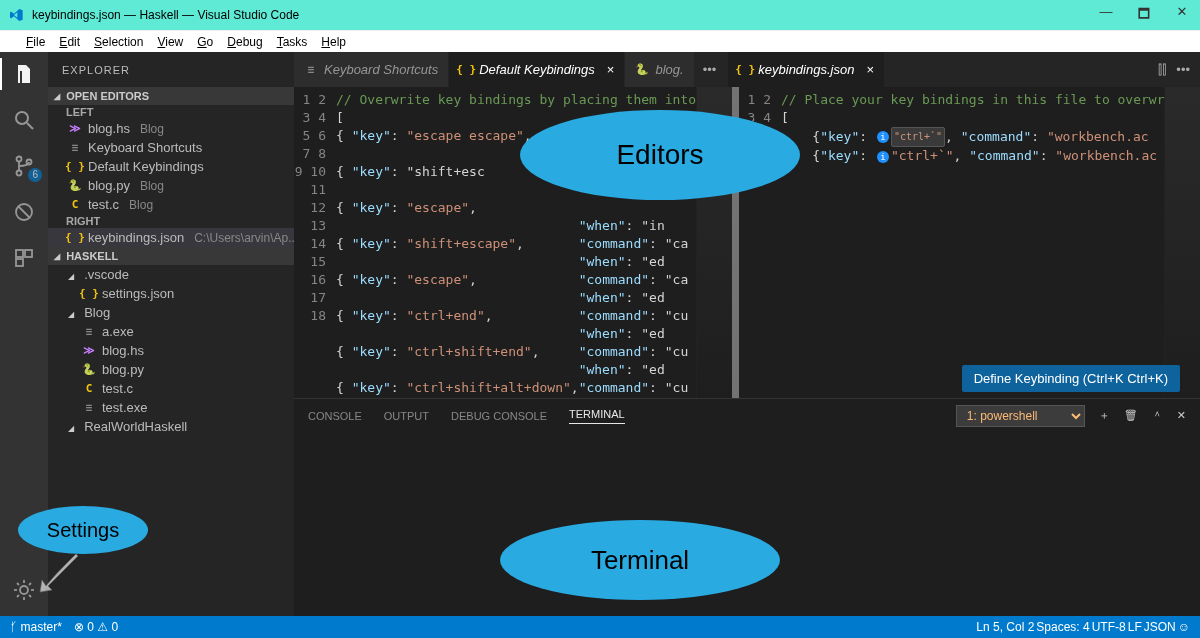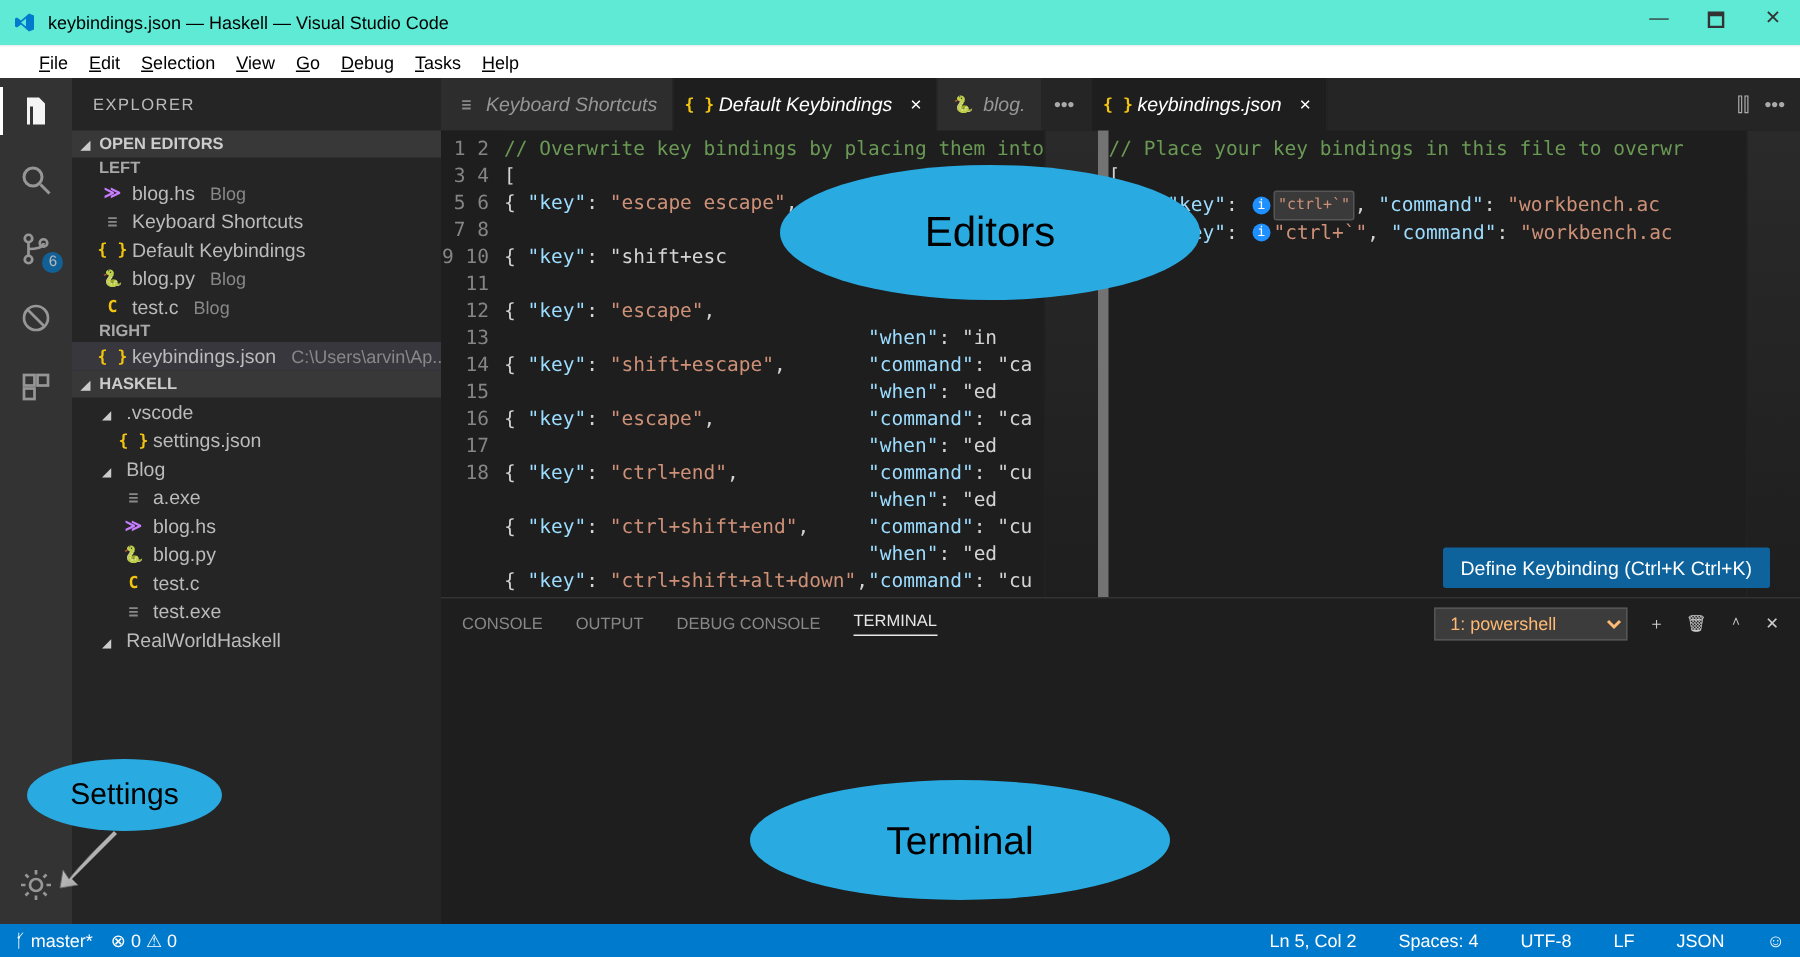--- a/index.html
+++ b/index.html
@@ -49,21 +49,21 @@
 .minimap { width:36px; background: linear-gradient(#2a2a2a, #1e1e1e); border-left:1px solid #222; }
 .hint-box { background:#3a3a3a; border:1px solid #555; border-radius:2px; padding:0 2px; font-size:10px; color:#ddd; display:inline-block; vertical-align:middle;}
 .blue-dot { width:12px; height:12px; background:#1e90ff; border-radius:50%; display:inline-block; vertical-align:middle; color:#fff; font-size:9px; text-align:center; line-height:12px; margin:0 2px; }
 .panel { height:218px; background:#1e1e1e; border-top:1px solid #333; display:flex; flex-direction:column; }
 .panel-tabs { height:33px; display:flex; align-items:center; padding:0 14px; gap:22px; font-size:11px; color:#888; }
 .panel-tabs .ptab.active { color:#e7e7e7; border-bottom:1px solid #e7e7e7; padding-bottom:3px; }
 .panel-tabs .rgt { margin-left:auto; display:flex; align-items:center; gap:14px; color:#ccc; }
 .panel-tabs select { background:#3c3c3c; color:#fdba74; border:1px solid #555; font-size:12px; padding:2px 30px 2px 6px; }
 .panel-body { flex:1; font-family:Consolas,monospace; font-size:13px; padding: 4px 14px; color:#ccc; white-space:pre; }
 .statusbar { height:22px; background:#007acc; color:#fff; display:flex; align-items:center; font-size:12px; padding:0 10px; gap:12px; }
-.statusbar .rgt { margin-left:auto; display:flex; gap:28px; align-items:center; }
+.statusbar .rgt { margin-left:auto; display:flex; gap:2px; align-items:center; }
 .define-btn { position:absolute; right:20px; bottom:6px; background:#0e639c; color:#ffffff; padding:6px 12px; font-size:13px; border-radius:2px; }
 .callout { position:absolute; background:#29abe2; color:#000; border-radius:50%; display:flex; align-items:center; justify-content:center; font-family:Verdana, sans-serif; font-size:22px; pointer-events:none; }
 #c-editors { width:280px; height:90px; left:520px; top:110px; font-size:28px; }
 #c-terminal { width:280px; height:80px; left:500px; top:520px; font-size:26px; }
 #c-settings { width:130px; height:48px; left:18px; top:506px; font-size:20px; }
 .arrow { position:absolute; left:36px; top:548px; width:48px; height:48px; pointer-events:none; }
 svg { display:block; }
 </style>
 </head>
 <body>
@@ -292,20 +292,25 @@
 { <span class="cm-key">"key"</span>: <span class="cm-str">"ctrl+shift+end"</span>,     <span class="cm-key">"command"</span>: "cu
                                <span class="cm-key">"when"</span>: "ed
 { <span class="cm-key">"key"</span>: <span class="cm-str">"ctrl+shift+alt+down"</span>,<span class="cm-key">"command"</span>: "cu
                                : "ed
 </div>
           <div class="minimap"></div>
         </div>
       </div>
       <div class="editor-split split-right">
         <div class="code-area">
+          <div class="gutter" id="gut-right">1
+2
+3
+4
+</div>
           <div class="codelines" id="code-right"><span class="cm-comment">// Place your key bindings in this file to overwr</span>
 <span class="cm-punc">[</span>
     <span class="cm-punc">{</span><span class="cm-key">"key"</span>: <span class="blue-dot">i</span><span class="hint-box"><span class="cm-str">"ctrl+`"</span></span>, <span class="cm-key">"command"</span>: <span class="cm-str">"workbench.ac</span>
     <span class="cm-punc">{</span><span class="cm-key">"key"</span>: <span class="blue-dot">i</span><span class="cm-str">"ctrl+`"</span>, <span class="cm-key">"command"</span>: <span class="cm-str">"workbench.ac</span>
 </div>
           <div class="minimap"></div>
         </div>
         <div class="define-btn">Define Keybinding (Ctrl+K Ctrl+K)</div>
       </div>
     </div>

